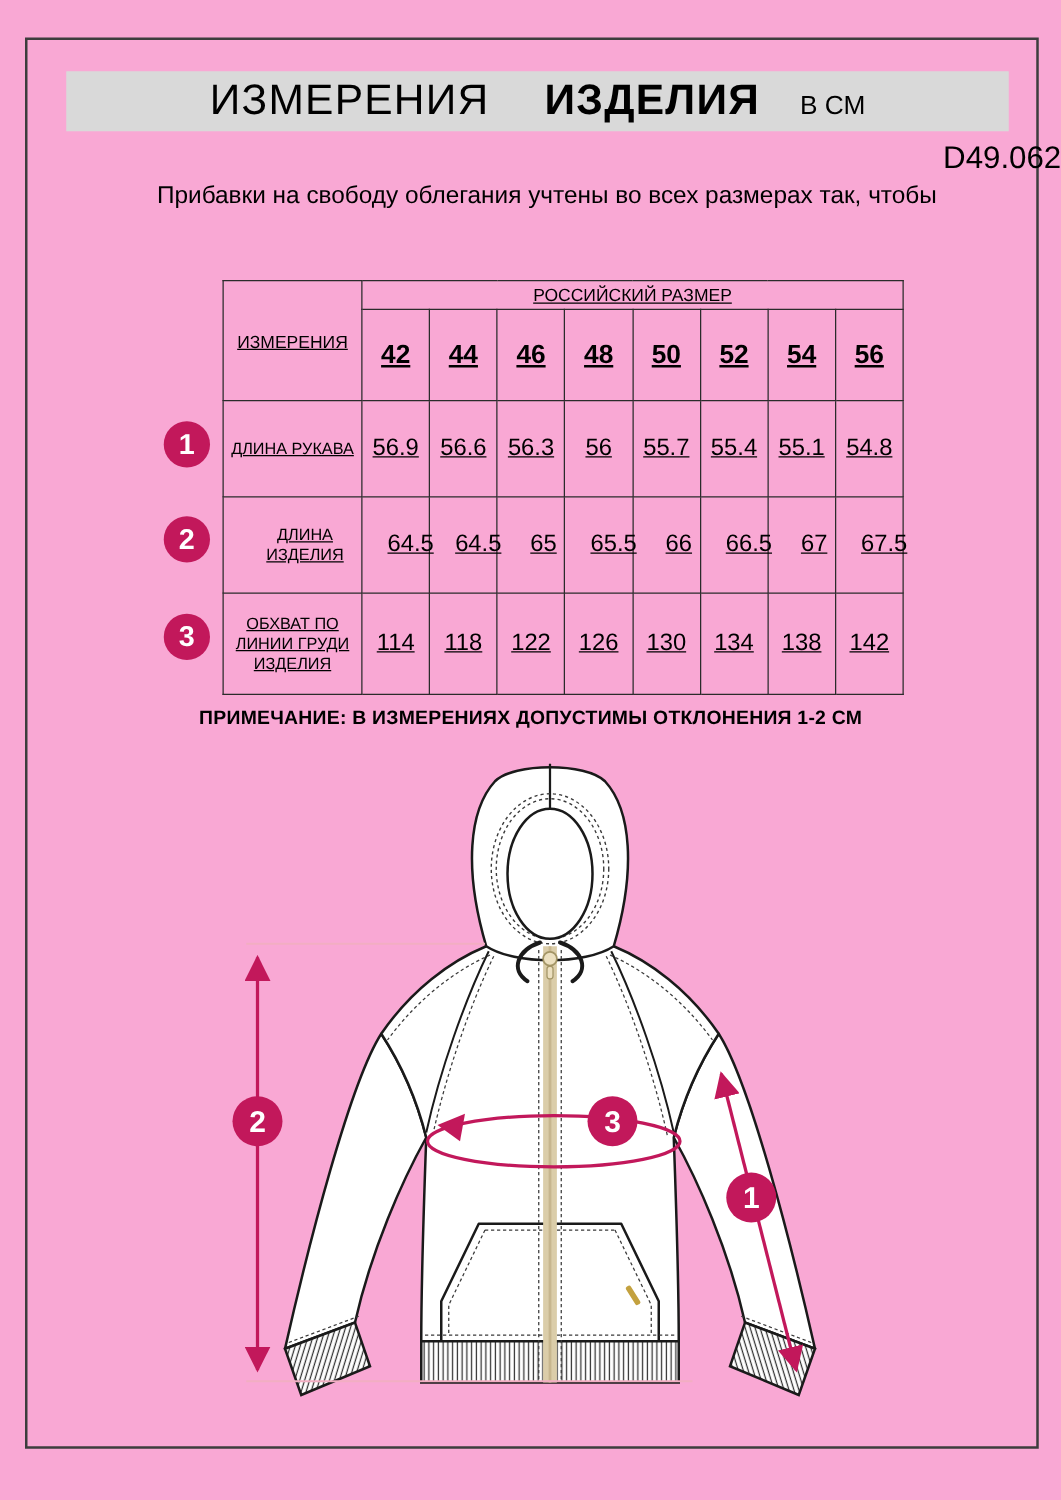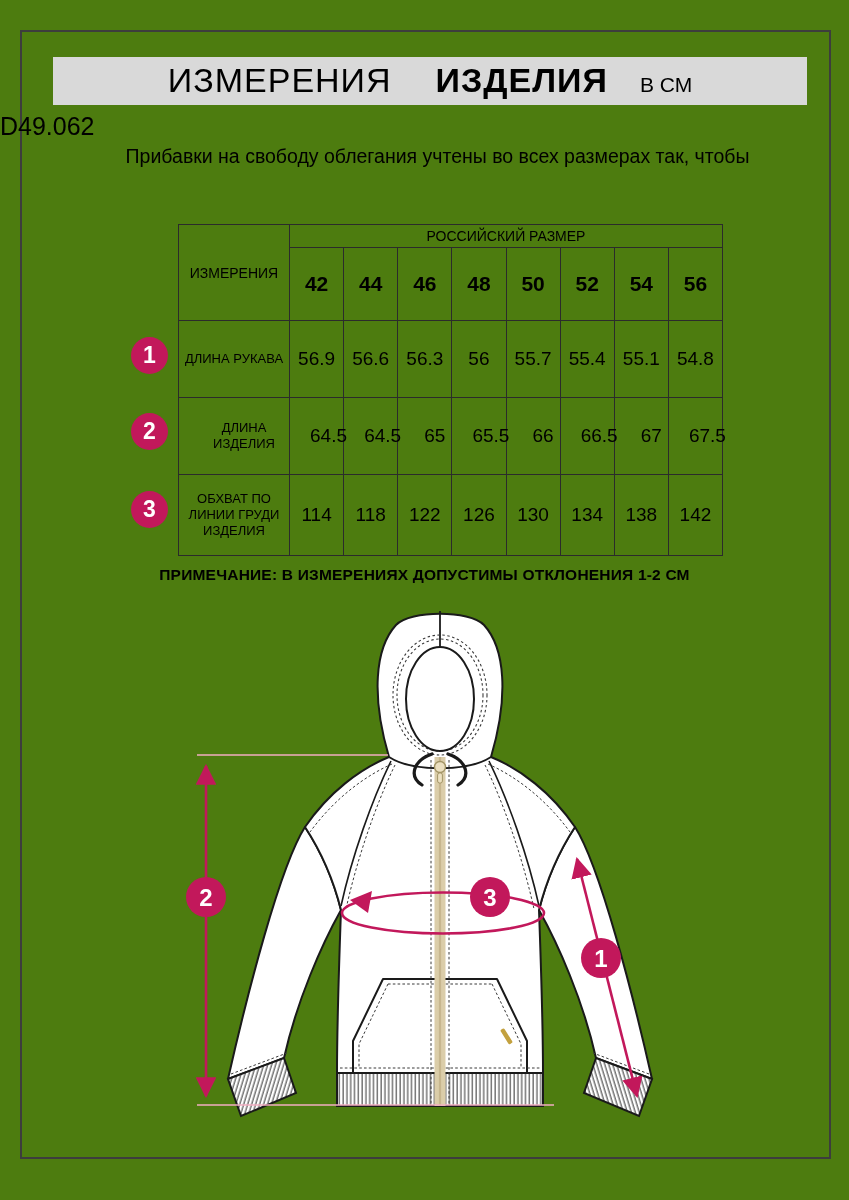--- a/index.html
+++ b/index.html
@@ -1,50 +1,51 @@
 <!DOCTYPE html>
 <html><head>
 <meta charset="utf-8">
 <style>
   html,body { margin:0; padding:0; background:#ffffff; }
   .page {
-    position:relative; width:849px; height:1200px; background:#4d7c0f;
+    position:relative; width:849px; height:1200px; background:#f9a8d4;
     font-family:"Liberation Sans", sans-serif; color:#000; overflow:hidden;
   }
   .frame {
     position:absolute; left:20px; top:30px; width:807px; height:1125px;
     border:2px solid #3d3d3d;
   }
   .titlebar {
     position:absolute; left:53px; top:57px; width:754px; height:48px;
     background:#d9d9d9; display:flex; align-items:baseline; justify-content:center;
   }
   .titlebar span { line-height:46px; white-space:nowrap; }
   .t-main { font-size:34px; letter-spacing:1px; }
   .t-bold { font-size:34px; font-weight:700; margin-left:44px; letter-spacing:1px; }
   .t-unit { font-size:21px; margin-left:32px; }
   .code {
     position:absolute; top:112px; left:0; width:100%;
-    text-align:left; font-size:25px;
+    text-align:right; font-size:25px;
   }
   .intro {
     position:absolute; top:144px; left:0; width:100%;
     text-align:center; font-size:19.5px; line-height:1.27;margin-left:13px;
   }
   .footnote {
     position:absolute; top:566px; left:0; width:100%;
     text-align:center; font-size:15.5px; font-weight:700; letter-spacing:0.2px;
   }
   table.size-table {
     position:absolute; left:178px; top:224px; width:545px;
     border-collapse:collapse; table-layout:fixed;
   }
   .size-table td {
     border:1.6px solid #2b2b2b; text-align:center; vertical-align:middle;
     padding:0;
+    text-decoration:underline;
   }
   .r-group td { height:22px; font-size:14px; }
   .cell-measure-head { font-size:14px; }
   .r-sizes td { height:72px; font-size:21px; font-weight:700;text-align:center; }
   .r-data td.cell-val { font-size:19px; }
   .r1 td { height:76px; } .r2 td { height:76px;padding-left:20px; } .r3 td { height:80px; }
   .cell-label { font-size:13px; line-height:1.25; }
   .cell-label span { display:block; }
   .row-badge {
     position:absolute; left:131px; width:37px; height:37px; border-radius:50%;

